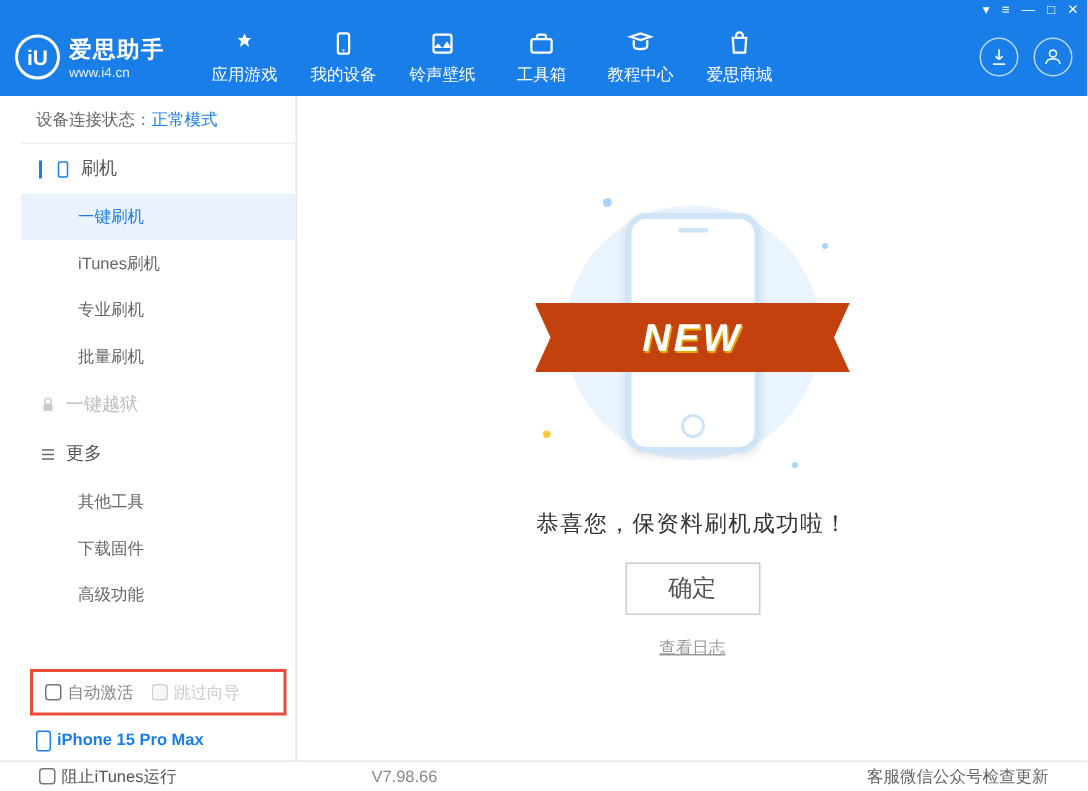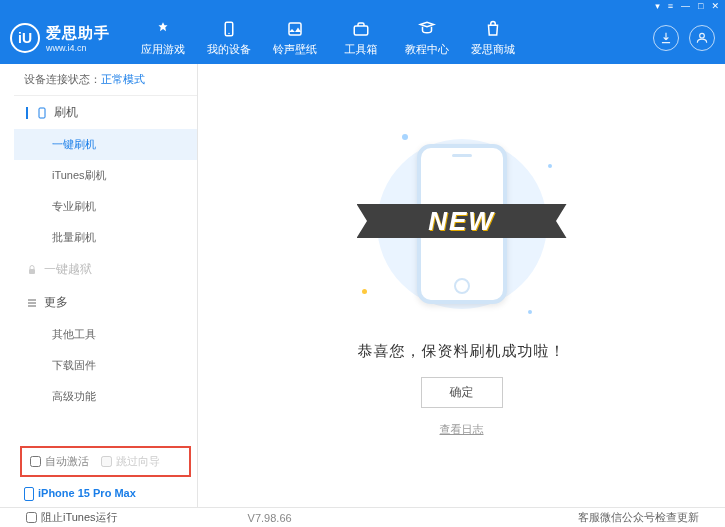--- a/index.html
+++ b/index.html
@@ -49,29 +49,29 @@
 .device-name { color: #1a7ee8; font-weight: bold; }
 .phone-mini { width: 10px; height: 14px; border: 1px solid #1a7ee8; border-radius: 2px; display: inline-block; vertical-align: middle; margin-right: 4px; }
 
 .main { flex: 1; display: flex; flex-direction: column; align-items: center; justify-content: center; position: relative; }
 
 .illus { position: relative; width: 200px; height: 190px; }
 .circle-bg { position: absolute; width: 170px; height: 170px; border-radius: 50%; background: #eaf4ff; left: 15px; top: 5px; }
 .phone { position: absolute; width: 90px; height: 160px; background: #fff; border: 4px solid #d0e4f7; border-radius: 14px; left: 55px; top: 10px; box-shadow: 0 2px 6px rgba(0,0,0,0.1); }
 .phone::before { content: ''; position: absolute; top: 6px; left: 50%; transform: translateX(-50%); width: 20px; height: 3px; background: #d0e4f7; border-radius: 2px; }
 .phone::after { content: ''; position: absolute; bottom: 6px; left: 50%; transform: translateX(-50%); width: 12px; height: 12px; border: 2px solid #d0e4f7; border-radius: 50%; }
-.ribbon { position: absolute; top: 70px; left: -5px; width: 210px; height: 34px; background: #404040; display: flex; align-items: center; justify-content: center; color: #fff; font-weight: 900; font-size: 26px; font-style: italic; letter-spacing: 2px; text-shadow: 1px 1px 0 #e0a800; clip-path: polygon(0 0, 100% 0, 95% 50%, 100% 100%, 0 100%, 5% 50%); }
+.ribbon { position: absolute; top: 70px; left: -5px; width: 210px; height: 46px; background: #c2410c; display: flex; align-items: center; justify-content: center; color: #fff; font-weight: 900; font-size: 26px; font-style: italic; letter-spacing: 2px; text-shadow: 1px 1px 0 #e0a800; clip-path: polygon(0 0, 100% 0, 95% 50%, 100% 100%, 0 100%, 5% 50%); }
 .dot { position: absolute; border-radius: 50%; }
 .d1 { width: 6px; height: 6px; background: #a8d5ff; top: 0; left: 40px; }
 .d2 { width: 4px; height: 4px; background: #a8d5ff; top: 30px; right: 10px; }
 .d3 { width: 5px; height: 5px; background: #ffc93c; bottom: 30px; left: 0; }
 .d4 { width: 4px; height: 4px; background: #a8d5ff; bottom: 10px; right: 30px; }
 
 .success-text { font-size: 15px; color: #333; margin-top: 18px; letter-spacing: 1px; }
-.ok-btn { margin-top: 16px; padding: 6px 28px; border: 1px solid #ccc; background: #fff; font-size: 12px; color: #555; cursor: pointer; }
+.ok-btn { margin-top: 16px; padding: 6px 28px; border: 1px solid #ccc; background: #fff; font-size: 16px; color: #555; cursor: pointer; }
 .log-link { margin-top: 14px; font-size: 11px; color: #999; text-decoration: underline; cursor: pointer; }
 
 .footer { height: 20px; border-top: 1px solid #e5e5e5; display: flex; align-items: center; font-size: 11px; padding: 0 26px; color: #666; }
 .footer .chk { color: #555; }
 .footer-right { margin-left: auto; display: flex; gap: 0; }
 .version { margin-left: 130px; color: #888; }
 </style>
 </head>
 <body>
 

